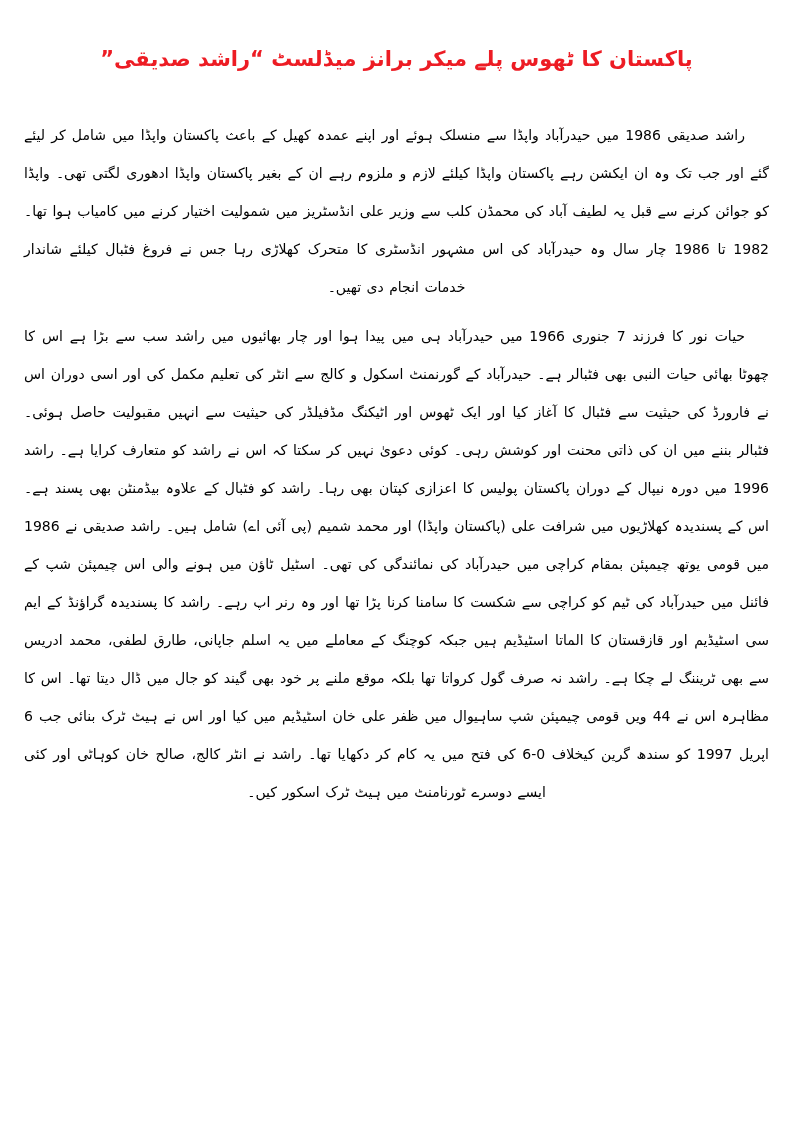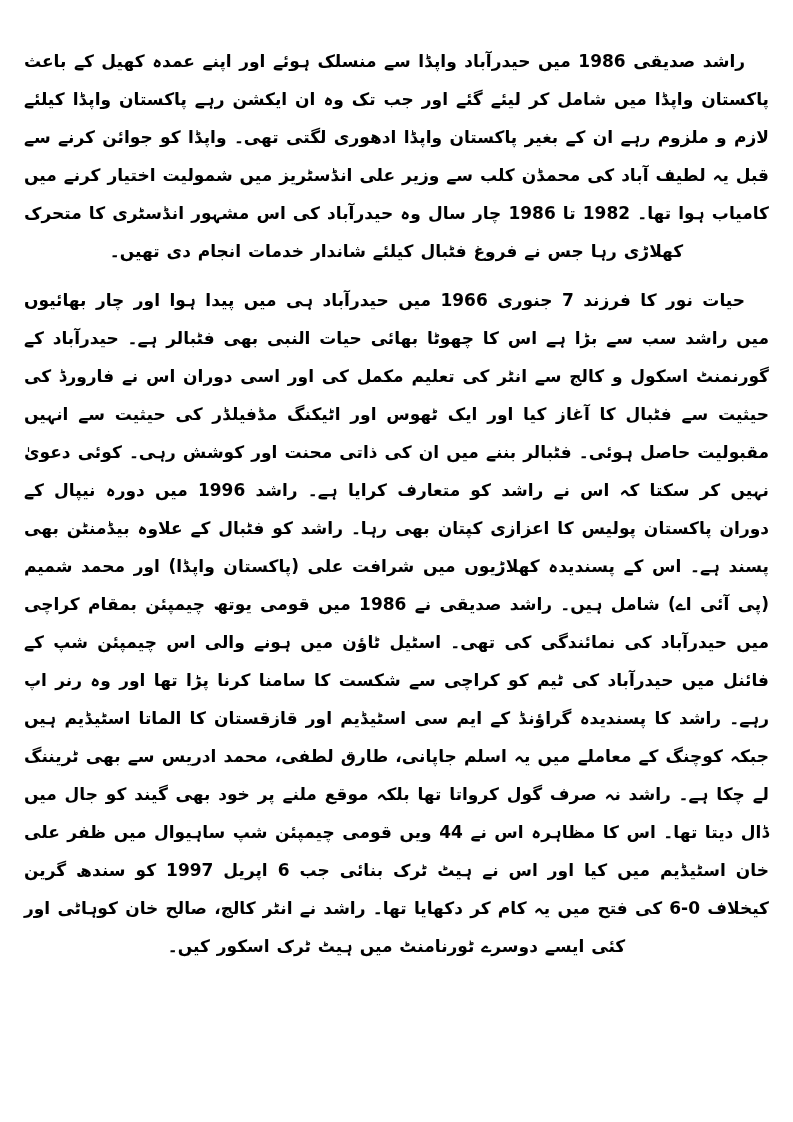--- a/index.html
+++ b/index.html
@@ -31,30 +31,31 @@
   .doc-body {
     color: #000000;
   }
   .para {
     direction: rtl;
     unicode-bidi: embed;
     text-align: justify;
     text-align-last: center;
     -moz-text-align-last: center;
     text-indent: 24px;
-    font-size: 17px;
-    font-weight: bold;
+    font-size: 14px;
+    font-weight: normal;
     line-height: 38px;
     margin: 0 0 11px 0;
     word-spacing: 1px;
   }
 </style>
 </head>
 <body>
 
 <div class="page" style="background: rgb(255, 255, 255);">
+  <h1 class="doc-title" style="color: rgb(237, 28, 36);">پاکستان کا ٹھوس پلے میکر برانز میڈلسٹ “راشد صدیقی”</h1>
 
   <div class="doc-body" style="color: rgb(0, 0, 0);">
     <p class="para">راشد صدیقی 1986 میں حیدرآباد واپڈا سے منسلک ہوئے اور اپنے عمدہ کھیل کے باعث پاکستان واپڈا میں شامل کر لیئے گئے اور جب تک وہ ان ایکشن رہے پاکستان واپڈا کیلئے لازم و ملزوم رہے ان کے بغیر پاکستان واپڈا ادھوری لگتی تھی۔ واپڈا کو جوائن کرنے سے قبل یہ لطیف آباد کی محمڈن کلب سے وزیر علی انڈسٹریز میں شمولیت اختیار کرنے میں کامیاب ہوا تھا۔ 1982 تا 1986 چار سال وہ حیدرآباد کی اس مشہور انڈسٹری کا متحرک کھلاڑی رہا جس نے فروغ فٹبال کیلئے شاندار خدمات انجام دی تھیں۔</p>
     <p class="para">حیات نور کا فرزند 7 جنوری 1966 میں حیدرآباد ہی میں پیدا ہوا اور چار بھائیوں میں راشد سب سے بڑا ہے اس کا چھوٹا بھائی حیات النبی بھی فٹبالر ہے۔ حیدرآباد کے گورنمنٹ اسکول و کالج سے انٹر کی تعلیم مکمل کی اور اسی دوران اس نے فارورڈ کی حیثیت سے فٹبال کا آغاز کیا اور ایک ٹھوس اور اٹیکنگ مڈفیلڈر کی حیثیت سے انہیں مقبولیت حاصل ہوئی۔ فٹبالر بننے میں ان کی ذاتی محنت اور کوشش رہی۔ کوئی دعویٰ نہیں کر سکتا کہ اس نے راشد کو متعارف کرایا ہے۔ راشد 1996 میں دورہ نیپال کے دوران پاکستان پولیس کا اعزازی کپتان بھی رہا۔ راشد کو فٹبال کے علاوہ بیڈمنٹن بھی پسند ہے۔ اس کے پسندیدہ کھلاڑیوں میں شرافت علی (پاکستان واپڈا) اور محمد شمیم (پی آئی اے) شامل ہیں۔ راشد صدیقی نے 1986 میں قومی یوتھ چیمپئن بمقام کراچی میں حیدرآباد کی نمائندگی کی تھی۔ اسٹیل ٹاؤن میں ہونے والی اس چیمپئن شپ کے فائنل میں حیدرآباد کی ٹیم کو کراچی سے شکست کا سامنا کرنا پڑا تھا اور وہ رنر اپ رہے۔ راشد کا پسندیدہ گراؤنڈ کے ایم سی اسٹیڈیم اور قازقستان کا الماتا اسٹیڈیم ہیں جبکہ کوچنگ کے معاملے میں یہ اسلم جاپانی، طارق لطفی، محمد ادریس سے بھی ٹریننگ لے چکا ہے۔ راشد نہ صرف گول کرواتا تھا بلکہ موقع ملنے پر خود بھی گیند کو جال میں ڈال دیتا تھا۔ اس کا مظاہرہ اس نے 44 ویں قومی چیمپئن شپ ساہیوال میں ظفر علی خان اسٹیڈیم میں کیا اور اس نے ہیٹ ٹرک بنائی جب 6 اپریل 1997 کو سندھ گرین کیخلاف 0-6 کی فتح میں یہ کام کر دکھایا تھا۔ راشد نے انٹر کالج، صالح خان کوہاٹی اور کئی ایسے دوسرے ٹورنامنٹ میں ہیٹ ٹرک اسکور کیں۔</p>
 
   </div>
 </div>
 
 </body></html>

